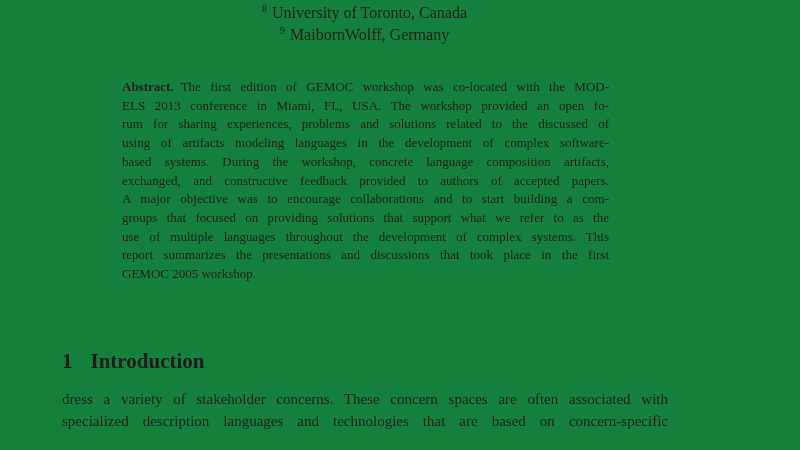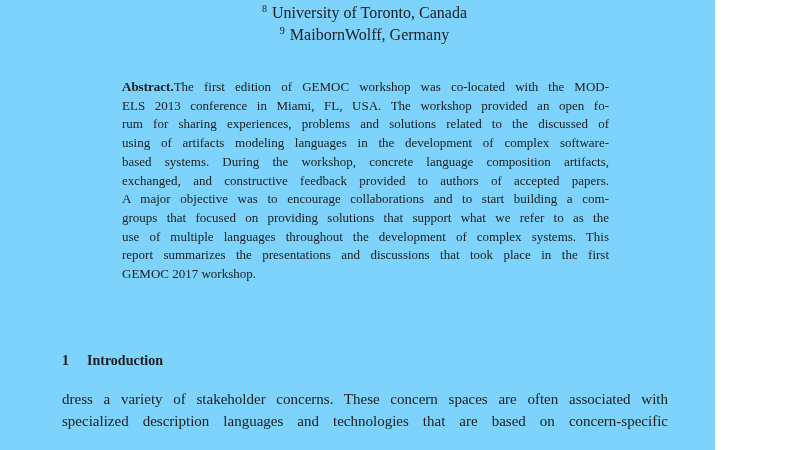--- a/index.html
+++ b/index.html
@@ -2,23 +2,23 @@
 <html><head>
 <meta charset="utf-8">
 <style>
   html, body {
     margin: 0;
     padding: 0;
     background: #ffffff;
   }
   .page {
     position: relative;
-    width: 715px;
+    width: 800px;
     height: 450px;
-    background: #7dd3fc;
+    background: #15803d;
     overflow: hidden;
     font-family: "Liberation Serif", "DejaVu Serif", serif;
     color: #1c1c1c;
   }
   
   .affiliations {
     position: absolute;
     left: 62px;
     top: 2px;
     width: 605px;
@@ -43,27 +43,28 @@
   }
   .abs-line {
     text-align: justify;
     text-align-last: justify;
   }
   .abs-line.last {
     text-align-last: left;
   }
   .abs-label {
     font-weight: bold;
+    margin-right: 7px;
   }
   
   .section-heading {
     position: absolute;
     left: 62px;
     top: 348px;
-    font-size: 14px;
+    font-size: 21px;
     font-weight: bold;
     line-height: 26px;
   }
   .section-number {
     display: inline-block;
     margin-right: 18px;
   }
   
   .intro {
     position: absolute;
@@ -92,21 +93,21 @@
     <div class="abs-line"><span class="abs-label">Abstract.</span><span>The first edition of GEMOC workshop was co-located with the MOD-</span></div>
     <div class="abs-line">ELS 2013 conference in Miami, FL, USA. The workshop provided an open fo-</div>
     <div class="abs-line">rum for sharing experiences, problems and solutions related to the discussed of</div>
     <div class="abs-line">using of artifacts modeling languages in the development of complex software-</div>
     <div class="abs-line">based systems. During the workshop, concrete language composition artifacts,</div>
     <div class="abs-line">exchanged, and constructive feedback provided to authors of accepted papers.</div>
     <div class="abs-line">A major objective was to encourage collaborations and to start building a com-</div>
     <div class="abs-line">groups that focused on providing solutions that support what we refer to as the</div>
     <div class="abs-line">use of multiple languages throughout the development of complex systems. This</div>
     <div class="abs-line">report summarizes the presentations and discussions that took place in the first</div>
-    <div class="abs-line last">GEMOC 2017 workshop.</div>
+    <div class="abs-line last">GEMOC 2005 workshop.</div>
   </div>
 
   <div class="section-heading">
     <span class="section-number">1</span><span>Introduction</span>
   </div>
 
   <div class="intro">
     <div class="intro-line">dress a variety of stakeholder concerns. These concern spaces are often associated with</div>
     <div class="intro-line">specialized description languages and technologies that are based on concern-specific</div>
   </div>

